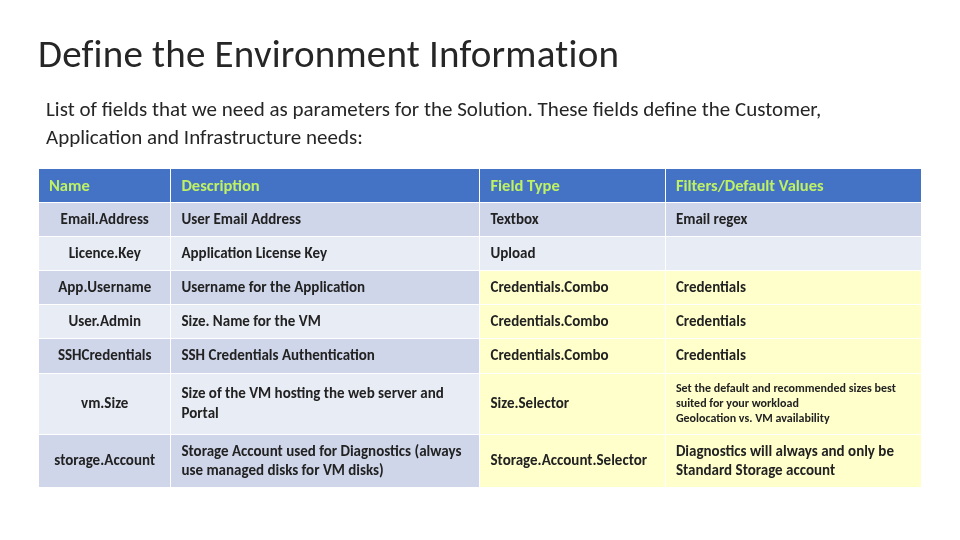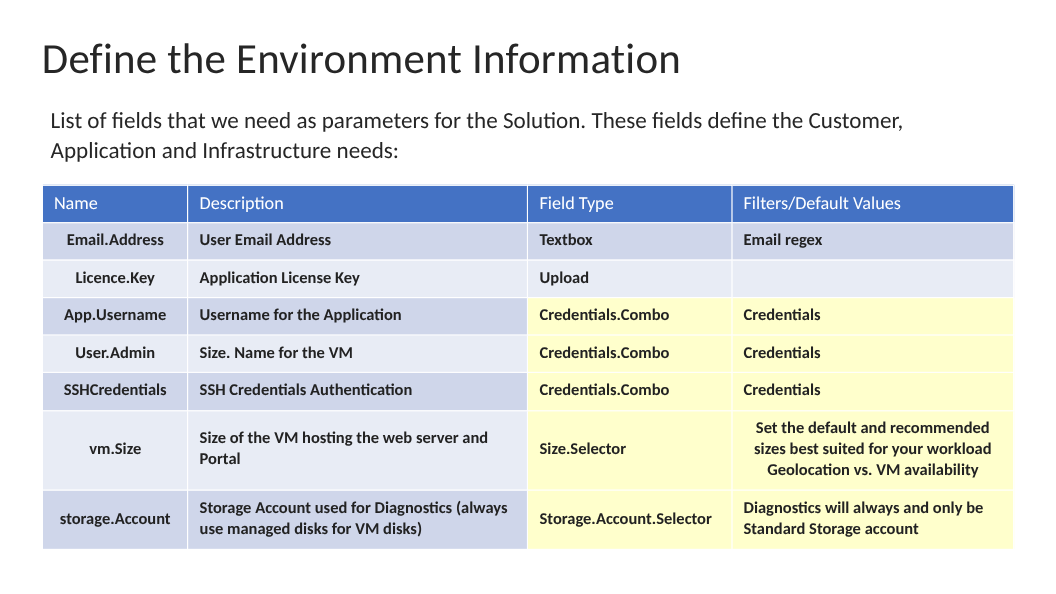--- a/index.html
+++ b/index.html
@@ -7,44 +7,44 @@
   .slide { width: 960px; height: 540px; padding: 30px 38px 0 38px; }
   .title { font-size: 39px; font-weight: 400; color: #262626; margin-bottom: 18px; letter-spacing: 0.2px; }
   .intro { font-size: 21px; line-height: 1.35; color: #262626; margin: 0 10px 16px 8px; }
   .fields-table { width: 100%; border-collapse: collapse; table-layout: fixed; margin-top: 4px; }
   .fields-table col.c-name { width: 15%; }
   .fields-table col.c-desc { width: 35%; }
   .fields-table col.c-type { width: 21%; }
   .fields-table col.c-filt { width: 29%; }
   .fields-table th {
     background: #4472c4;
-    color: #ffffff;
+    color: #bef264;
     text-align: left;
-    font-weight: 400;
+    font-weight: 700;
     font-size: 16.5px;
     padding: 6px 10px 7px 10px;
     border: 1px solid #fff;
   }
   .fields-table td {
     font-size: 15px;
     padding: 7px 10px;
     border: 1px solid #fff;
     vertical-align: middle;
     line-height: 1.28;
   }
   .fields-table td.name-cell { font-weight: 600; color: #222; text-align: center; }
   .fields-table td.desc-cell { font-weight: 600; color: #222; }
   .fields-table td.type-cell { font-weight: 600; color: #222; }
   .fields-table td.filt-cell { font-weight: 400; color: #222; }
   .fields-table tr.row-a td { background: #cfd6ea; }
   .fields-table tr.row-b td { background: #e8ecf5; }
   
   .fields-table td.hl-yellow { background: #ffffcc !important; }
   .fields-table td.filt-bold { font-weight: 600; }
-  .filt-multi { font-size: 15px; line-height: 1.28; text-align: center; }
+  .filt-multi { font-size: 12px; line-height: 1.28; }
   .filt-multi .line-a { display: block; font-weight: 600; }
   .filt-multi .line-b { display: block; font-weight: 700; }
 </style>
 </head>
 <body>
 
 <div class="slide">
 
   <h1 class="title">Define the Environment Information</h1>
 

